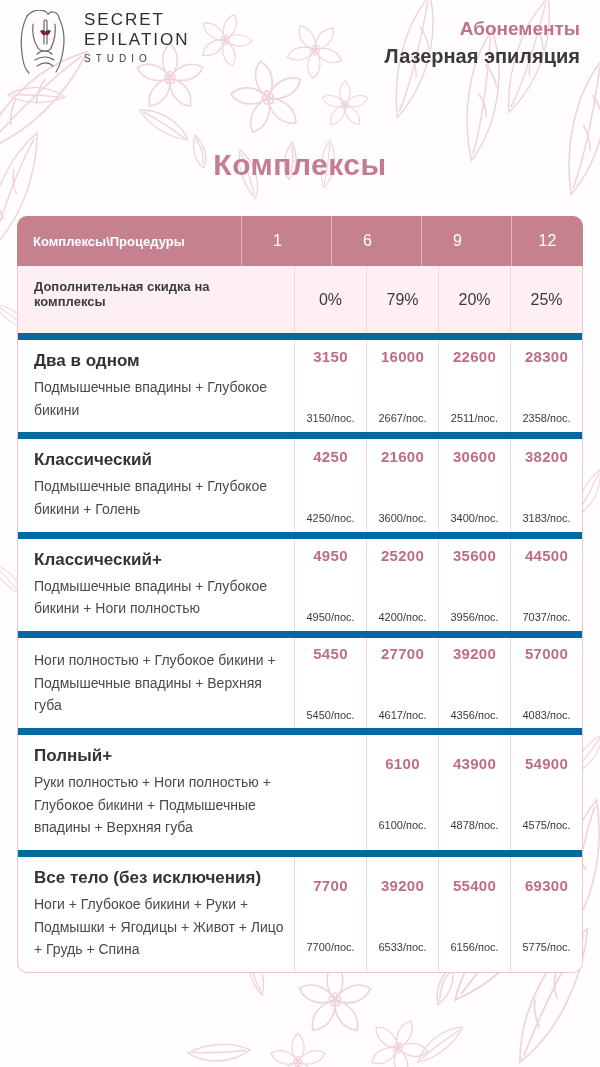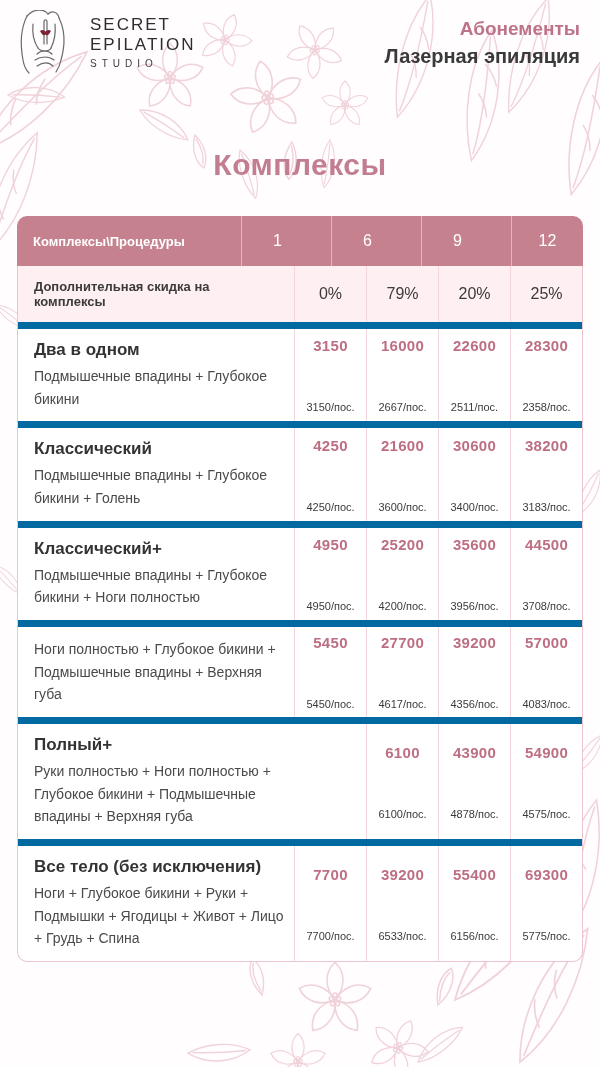--- a/index.html
+++ b/index.html
@@ -4,39 +4,39 @@
 <style>
   * { margin:0; padding:0; box-sizing:border-box; }
   html,body { width:600px; }
   body { font-family:"Liberation Sans", sans-serif; background:#fff; }
   .page { position:relative; width:600px; height:1067px; background:#fffdfd; overflow:hidden; }
   .floral { position:absolute; inset:0; pointer-events:none; z-index:0; }
   .content { position:relative; z-index:1; }
 
   
   .header { display:flex; justify-content:space-between; align-items:flex-start; padding:10px 20px 0 12px; }
-  .logo { display:flex; align-items:center; gap:16px; }
+  .logo { display:flex; align-items:flex-start; gap:10px; }
   .logo-mark { width:62px; height:64px; }
   .logo-line { font-size:17px; letter-spacing:2px; color:#2e2e2e; line-height:1.18; font-weight:400; }
   .logo-studio { font-size:10px; letter-spacing:5px; color:#3c3c3c; margin-top:3px; }
   .header-right { text-align:right; padding-top:8px; }
   .category { font-size:19px; font-weight:700; color:#bd7389; margin-bottom:5px; }
   .subtitle { font-size:20px; font-weight:700; color:#3a3a3a; }
 
   
   .page-title { text-align:center; margin-top:74px; font-size:30px; font-weight:700; color:#c27e90; letter-spacing:.5px; }
 
   
   .table-wrap { margin:34px 17px 0; }
   .thead { display:flex; align-items:stretch; background:#c6818f; border-radius:10px 10px 0 0; height:50px; color:#fff;gap:18px; }
   .corner { flex:1; padding-left:16px; font-size:13px; font-weight:700; display:flex; align-items:center; }
   .count { width:72px; display:flex; align-items:center; justify-content:center; font-size:16px; border-left:1px solid rgba(255,255,255,.42); }
   .tbody { border:1px solid #ecc5cf; border-top:none; border-radius:0 0 10px 10px; background:#fff; overflow:hidden; }
   .discount-row { display:flex; align-items:stretch; background:#fdeff2; }
-  .discount-label { flex:1; padding:13px 10px 13px 16px; font-size:13px; font-weight:700; color:#3b3b3b; display:flex; align-items:center; }
+  .discount-label { flex:1; padding:13px 10px 24px 16px; font-size:13px; font-weight:700; color:#3b3b3b; display:flex; align-items:center; }
   .discount-val { width:72px; display:flex; align-items:center; justify-content:center; font-size:16px; color:#3b3b3b; border-left:1px solid #f2d6dc; }
   .t-row { display:flex; border-top:7px solid #0369a1; }
   .name-cell { flex:1; padding:11px 8px 11px 16px; }
   .pkg-name { font-size:17px; font-weight:700; color:#333; margin-bottom:5px; }
   .pkg-desc { font-size:14px; color:#4a4a4a; line-height:1.62; max-width:250px; }
   .price-cell { width:72px; display:flex; flex-direction:column; align-items:center; justify-content:center; border-left:1px solid #f2d6dc; text-align:center;gap:44px; }
   .price-total { font-size:15px; font-weight:700; color:#bd6e82; letter-spacing:.3px; }
   .price-per { font-size:11px; color:#3b3b3b; margin-top:3px; white-space:nowrap; }
 </style>
 </head>
@@ -226,21 +226,21 @@
               <div class="price-cell">
                 <div class="price-total">25200</div>
                 <div class="price-per">4200/пос.</div>
               </div>
               <div class="price-cell">
                 <div class="price-total">35600</div>
                 <div class="price-per">3956/пос.</div>
               </div>
               <div class="price-cell">
                 <div class="price-total">44500</div>
-                <div class="price-per">3708/пос.</div>
+                <div class="price-per">7037/пос.</div>
               </div>
             </div>
 
   <div class="t-row">
     <div class="name-cell">
       <div class="pkg-desc">Ноги полностью + Глубокое бикини + Подмышечные впадины + Верхняя губа</div>
     </div>
   <div class="price-cell">
                 <div class="price-total">5450</div>
                 <div class="price-per">5450/пос.</div>

